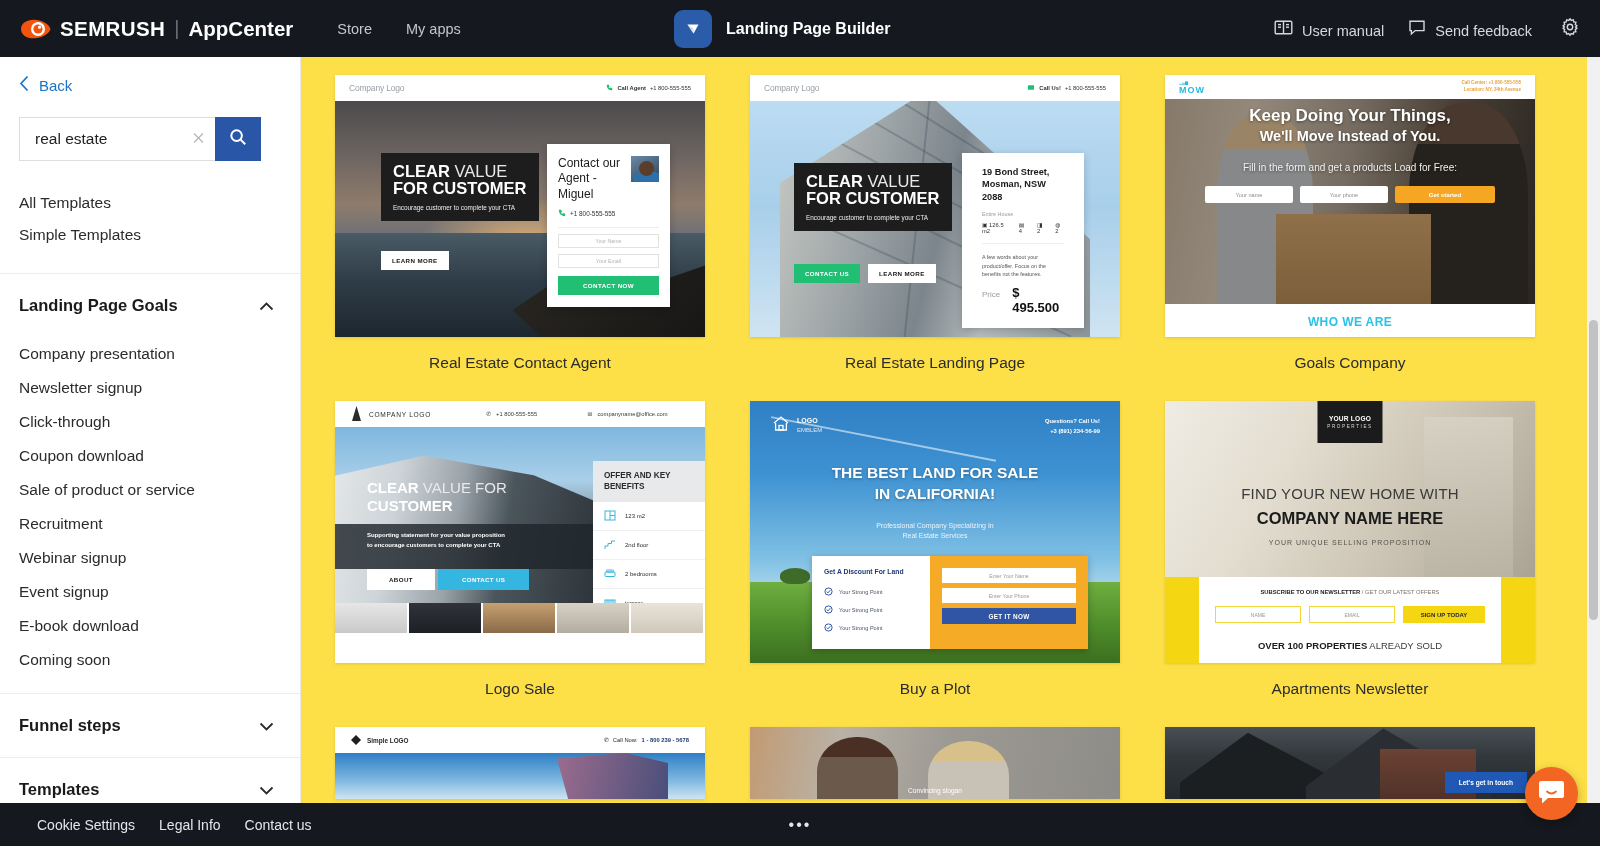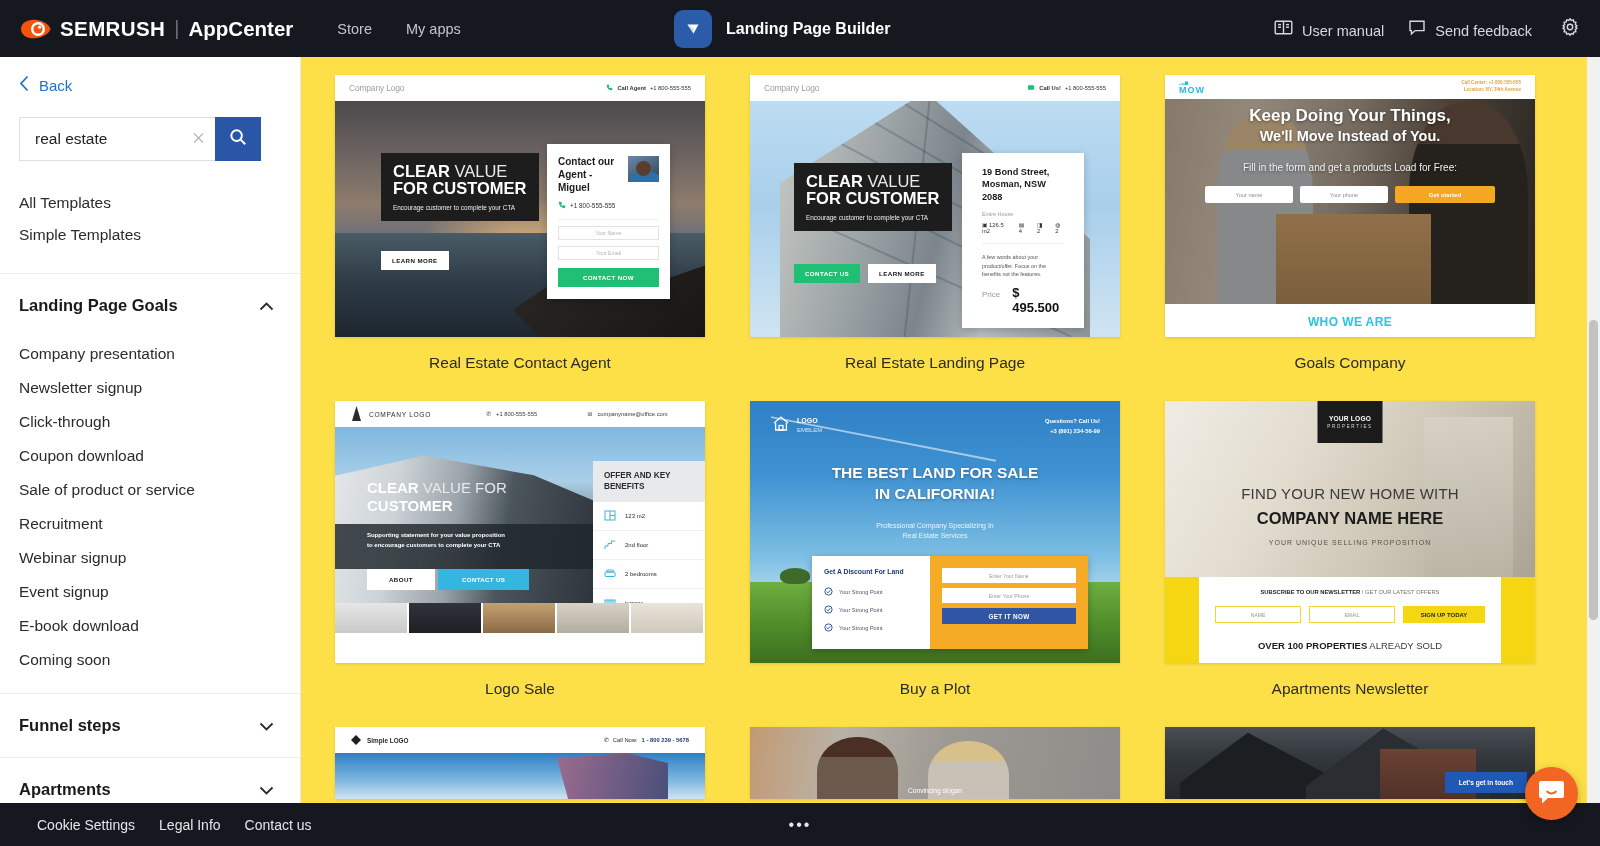--- a/index.html
+++ b/index.html
@@ -163,21 +163,21 @@
     background: #fff; color: #151515; font-size: 6.2px; font-weight: bold;
     padding: 6px 11px; letter-spacing: .4px; display:inline-block;
   }
   .gbtn {
     background: #21bf73; color: #fff; font-size: 6.2px; font-weight: bold;
     padding: 6px 11px; letter-spacing: .4px; display:inline-block; text-align:center;
   }
   .form-card {
     position:absolute; background:#fff; box-shadow:0 2px 8px rgba(0,0,0,.2);
   }
-  .fc-title { font-size:10px; font-weight:bold; color:#1b1b1b; line-height:1.28; }
+  .fc-title { font-size:12px; font-weight:normal; color:#1b1b1b; line-height:1.28; }
   .fc-phone { font-size:6.4px; color:#333; display:flex; align-items:center; gap:4px; margin-top:7px;}
   .fc-input {
     border:1px solid #e2e2e2; height:14px; margin-top:6px;
     display:flex; align-items:center; justify-content:center;
     font-size:5.2px; color:#b2b2b2;
   }
   .avatar-sq {
     width:34px; height:26px; background:linear-gradient(150deg,#6a8aa8,#2f4154);
     position:relative; overflow:hidden;
   }
@@ -453,21 +453,21 @@
       <span>
         <svg width="15" height="9" viewBox="0 0 15 9" fill="none" stroke="#2b2b2b" stroke-width="1.8">
           <polyline points="1.5,1.5 7.5,7.5 13.5,1.5"></polyline>
         </svg>
       </span>
     </div>
   </div>
 
   <div class="section">
     <div class="section-head">
-      <span class="section-title">Apartments</span>
+      <span class="section-title">Templates</span>
       <span>
         <svg width="15" height="9" viewBox="0 0 15 9" fill="none" stroke="#2b2b2b" stroke-width="1.8">
           <polyline points="1.5,1.5 7.5,7.5 13.5,1.5"></polyline>
         </svg>
       </span>
     </div>
   </div>
 
 </aside>
 

